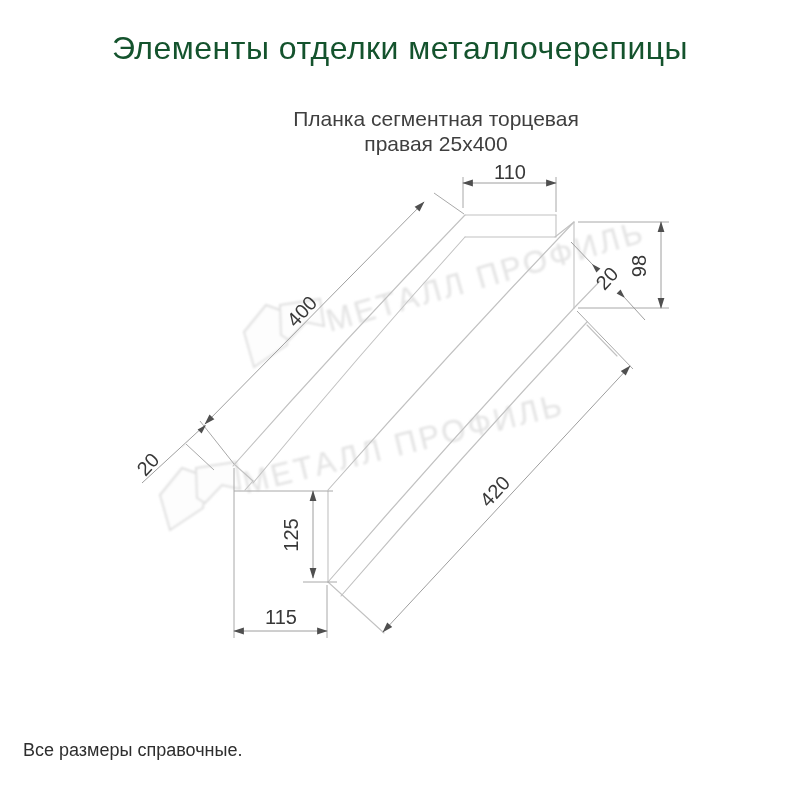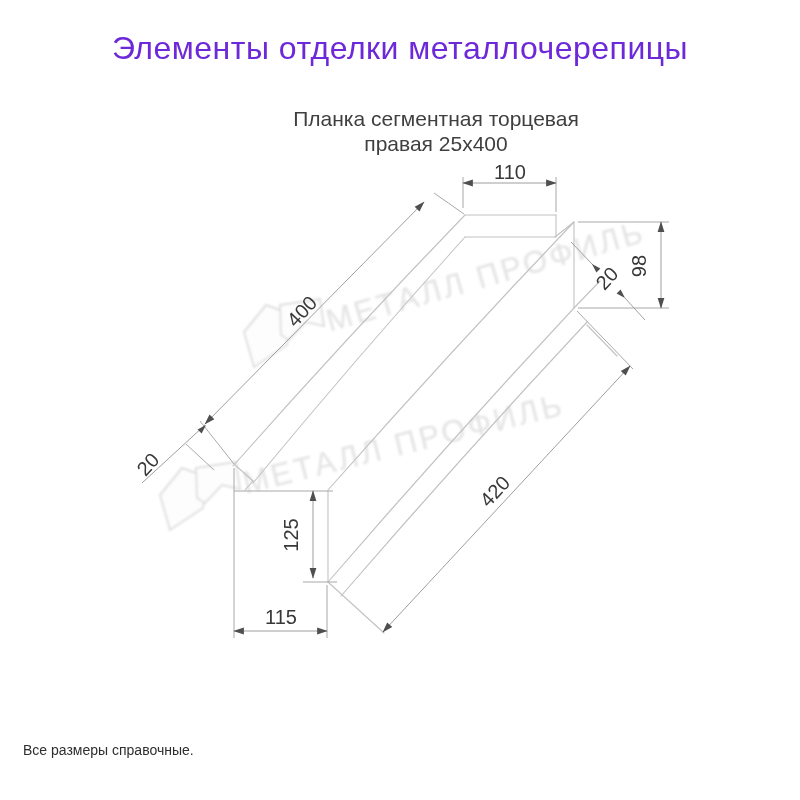--- a/index.html
+++ b/index.html
@@ -1,23 +1,23 @@
 <!DOCTYPE html>
 <html><head>
 <meta charset="utf-8">
 <style>
   html,body{margin:0;padding:0;background:#ffffff;}
   .page{position:relative;width:800px;height:800px;background:#fff;overflow:hidden;
         font-family:"Liberation Sans",sans-serif;}
   .title{position:absolute;top:30px;left:0;width:800px;text-align:center;
-         font-size:32px;font-weight:400;color:#6d28d9;letter-spacing:.5px;}
+         font-size:32px;font-weight:400;color:#14532d;letter-spacing:.5px;}
   .subtitle{position:absolute;top:106px;left:0;width:800px;text-align:center;
             font-size:21px;line-height:25px;color:#3f3f3f;padding-left:36px;}
   .drawing{position:absolute;left:0;top:0;width:800px;height:800px;}
-  .footer{position:absolute;left:23px;top:737px;font-size:14px;line-height:26px;color:#2e2e2e;}
+  .footer{position:absolute;left:23px;top:737px;font-size:18px;line-height:26px;color:#2e2e2e;}
   svg text{font-family:"Liberation Sans",sans-serif;font-size:20px;fill:#383838;}
   .wm-text{font-size:31px;letter-spacing:3px;fill:#e3e3e3;}
   .piece{stroke:#c2c2c2;stroke-width:1.1;fill:none;stroke-linecap:round;}
   .ext{stroke:#a8a8a8;stroke-width:1;fill:none;}
   .dim{stroke:#9e9e9e;stroke-width:1;fill:none;}
   .ah{fill:#4f4f4f;stroke:none;}
   .logo{stroke:#e0e0e0;stroke-width:2;fill:#fdfdfd;}
 </style>
 </head>
 <body>

